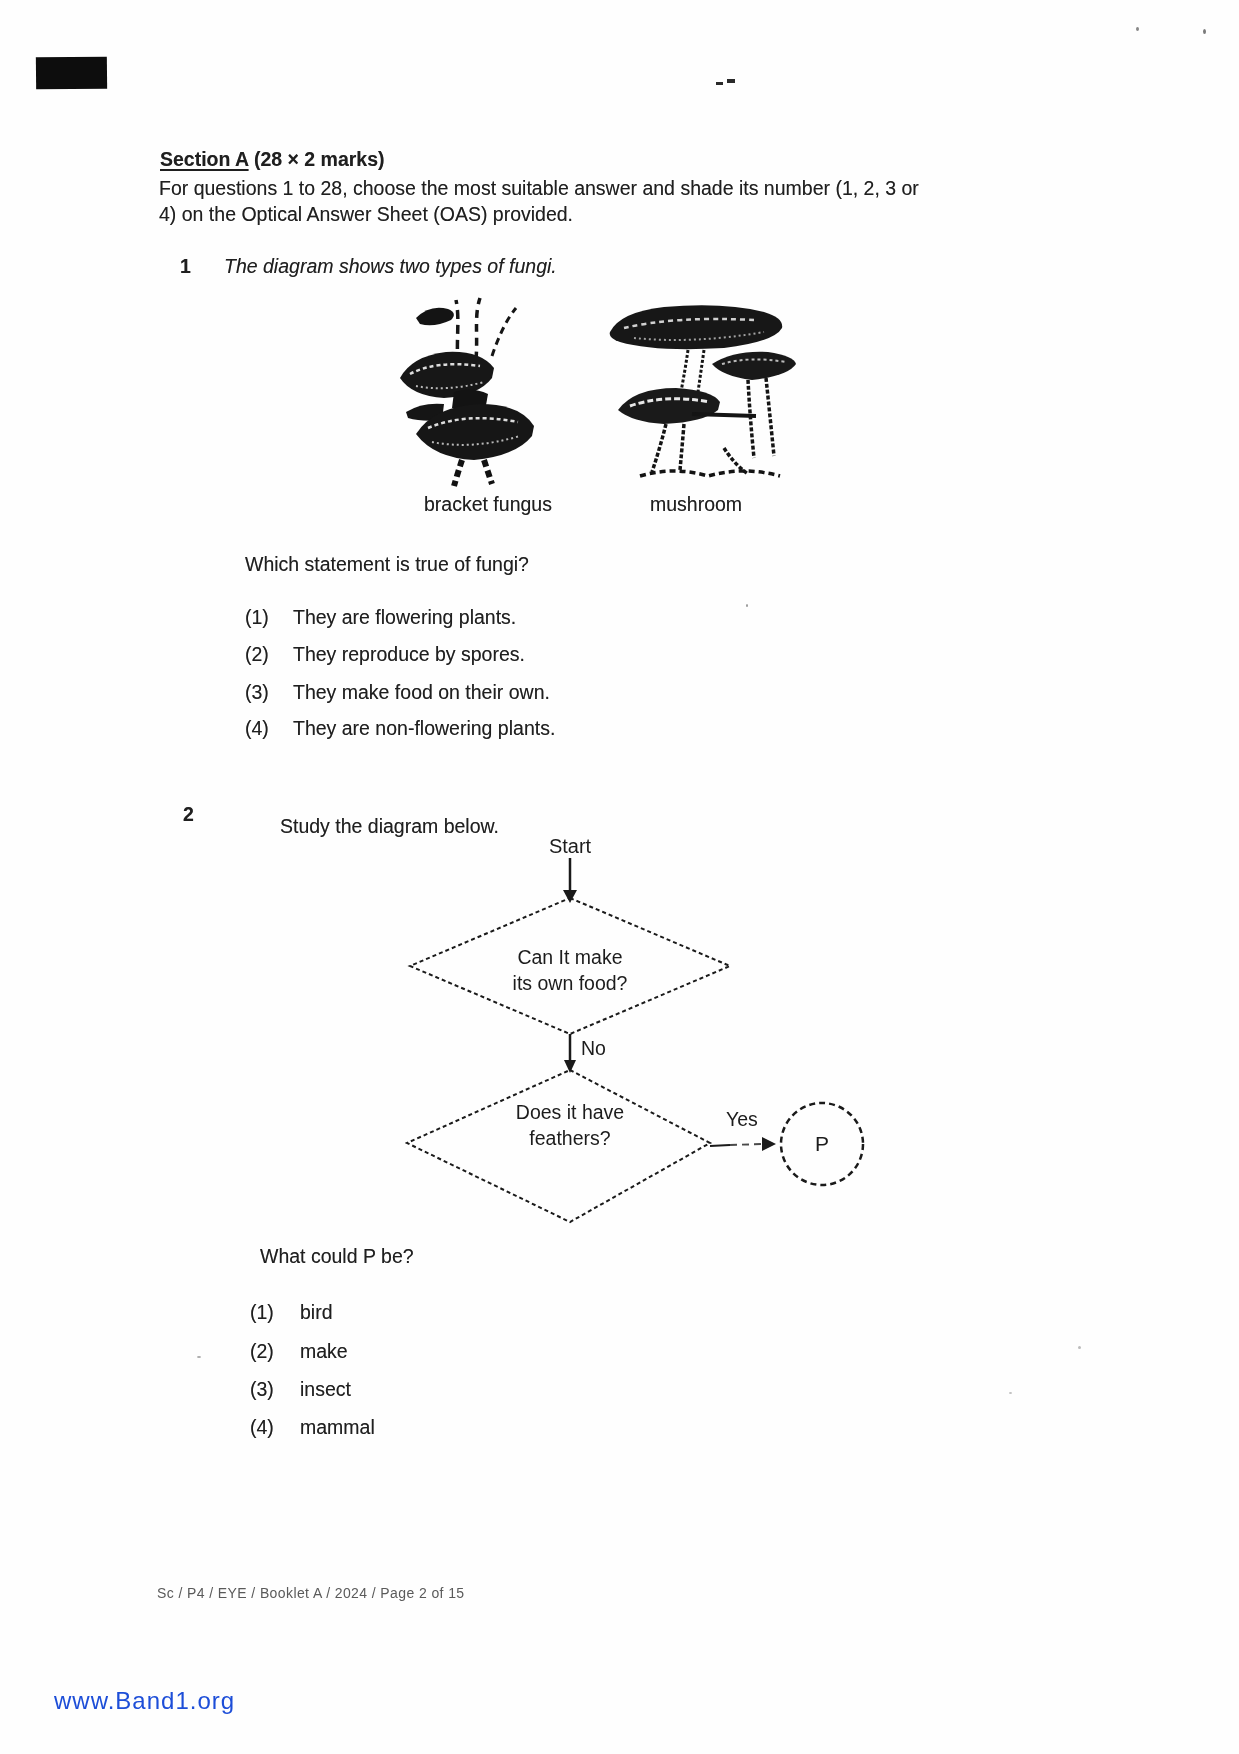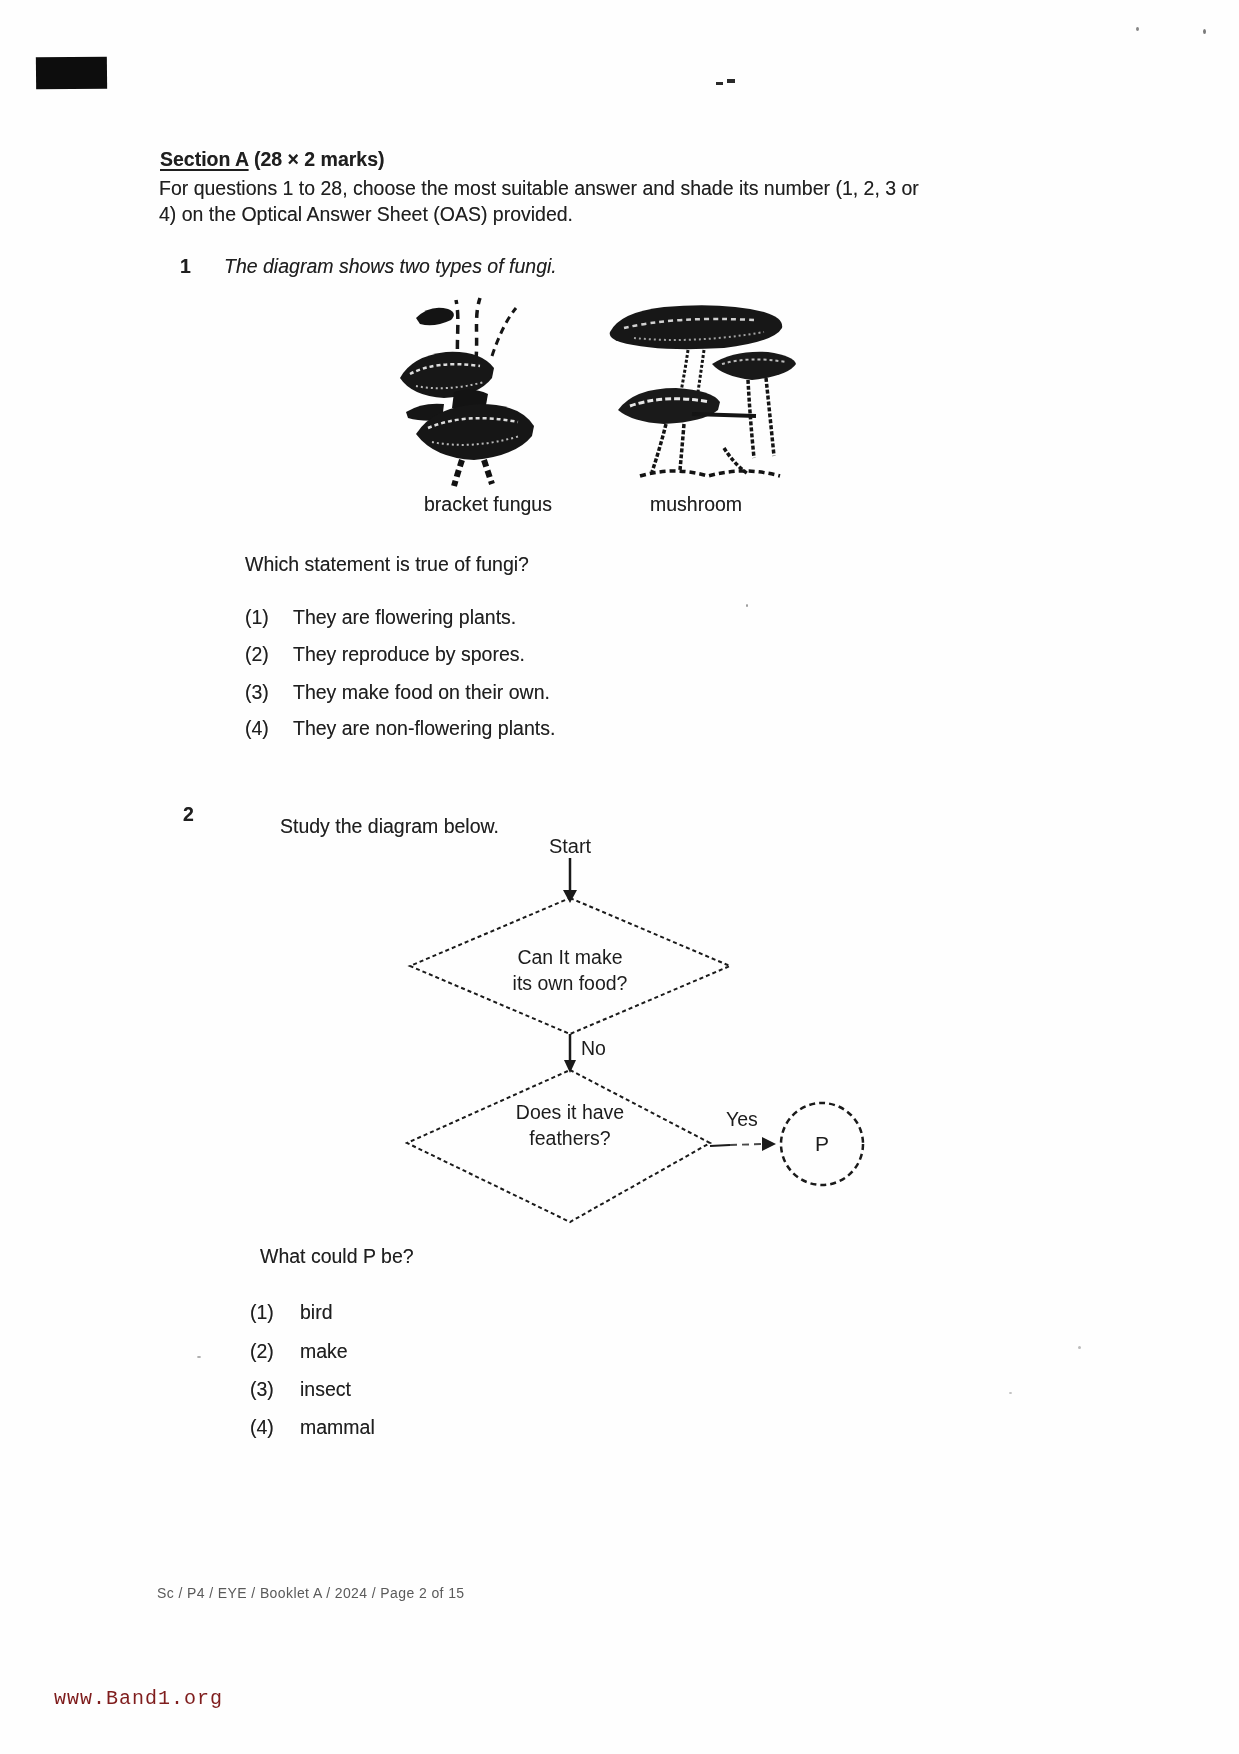--- a/index.html
+++ b/index.html
@@ -19,22 +19,22 @@
   .opt { position:absolute; display:flex; white-space:nowrap; font-size:19.5px;
          text-shadow:0 0 0.6px rgba(25,25,25,0.45); }
   .opt .num { width:48px; flex:0 0 auto; }
   .opt.q2 .num { width:50px; }
   .redact { position:absolute; left:36px; top:57px; width:71px; height:32px;
             background:#0d0d0d; transform:rotate(-0.6deg); }
   .dash { position:absolute; background:#2a2a2a; }
   .speck { position:absolute; border-radius:50%; }
   .footer { position:absolute; left:157px; top:1585px; font-size:14px; color:#5a5a5a;
             letter-spacing:0.4px; filter:blur(0.3px); white-space:nowrap; }
-  .watermark { position:absolute; left:54px; top:1687px; font-family:Liberation Mono, monospace;
-               font-size:20px; letter-spacing:1px; color:#7f1d1d; white-space:nowrap; }
+  .watermark { position:absolute; left:54px; top:1687px; font-family:Liberation Sans, sans-serif;
+               font-size:24px; letter-spacing:1px; color:#1d4ed8; white-space:nowrap; }
   svg text { font-family:"Liberation Sans", sans-serif; fill:#1c1c1c; }
 </style>
 </head>
 <body>
 
 <div class="redact"></div>
 <div class="dash" style="left:716px; top:82px; width:7px; height:3px;"></div>
 <div class="dash" style="left:727px; top:79px; width:8px; height:4px;"></div>
 <div class="speck" style="left:1136px; top:27px; width:3px; height:4px; background:#888;"></div>
 <div class="speck" style="left:1203px; top:29px; width:3px; height:5px; background:#7a7a7a;"></div>

